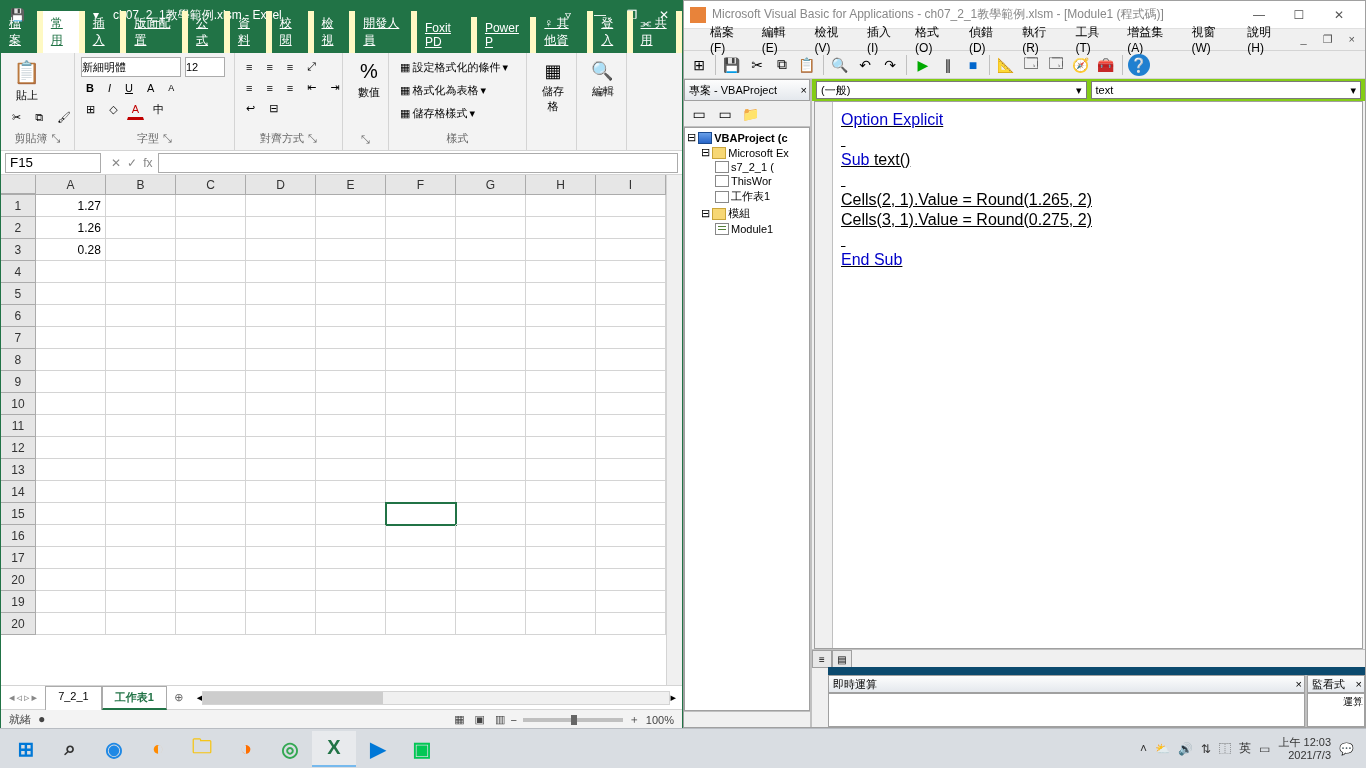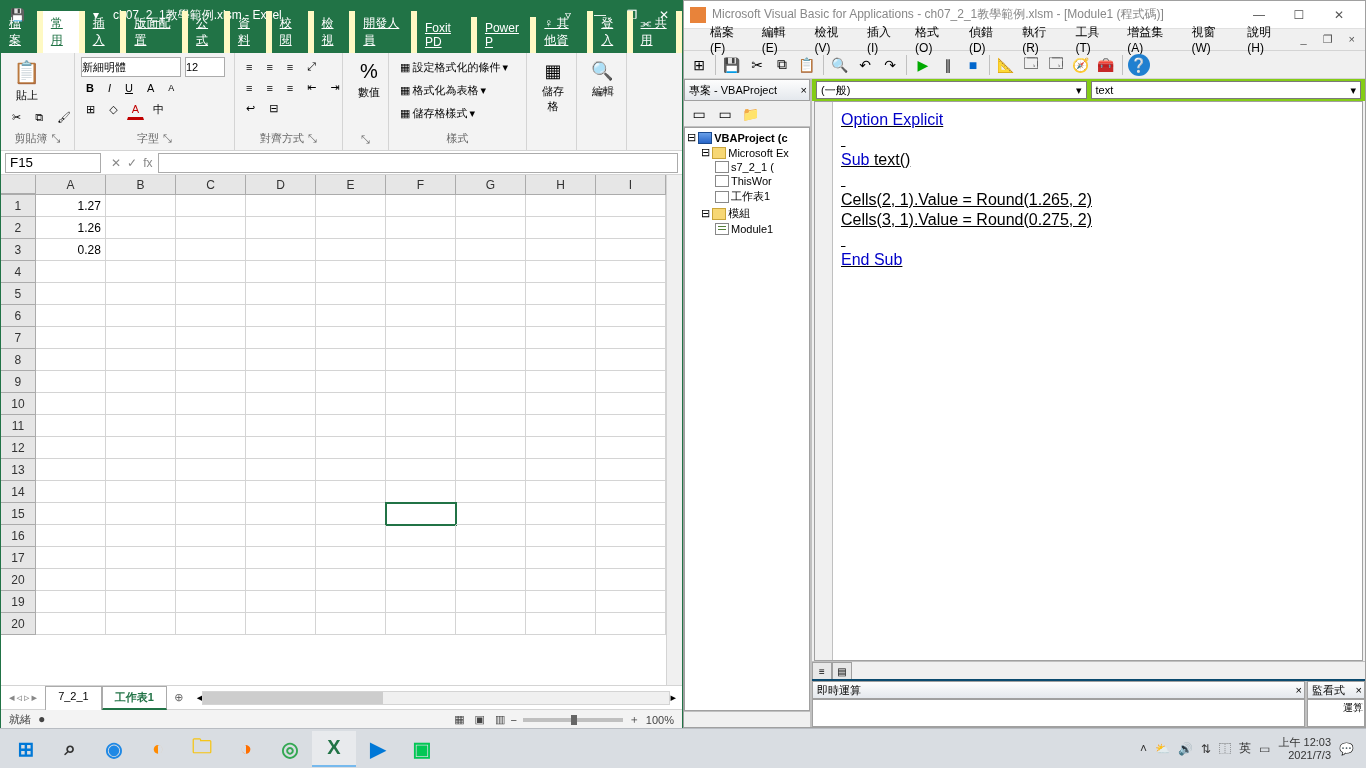--- a/index.html
+++ b/index.html
@@ -98,21 +98,21 @@
 .code-dd { flex: 1; height: 18px; font-size: 11px; border: 1px solid #7a7a7a; background: #fff; padding: 0 4px; display:flex; align-items:center; justify-content:space-between;}
 .code-area { flex: 1; background: #fff; border: 1px solid #a0a0a0; margin: 0 2px; position: relative; overflow:hidden;}
 .code-margin { position:absolute; left:0; top:0; bottom:0; width:18px; background:#f0f0f0; border-right:1px solid #c0c0c0;}
 .code-text { font-family: "Courier New", monospace; font-size: 16px; padding: 8px 4px 4px 26px; white-space: pre; line-height: 20px; text-decoration: underline; }
 .kw { color: #0000c8; }
 .code-bottom { height:18px; display:flex; background:#f0f0f0; border-top:1px solid #c0c0c0;}
 .code-view-btns { display:flex;}
 .code-view-btn { width:20px; height:18px; border:1px solid #a0a0a0; background:#e8e8e8; font-size:10px; display:flex; align-items:center; justify-content:center;}
 .code-hscroll { flex:1; background:#f0f0f0;}
 
-.imm-win { height: 48px; border-top: 2px solid #0c4a6e; display:flex;}
+.imm-win { height: 60px; border-top: 8px solid #0c4a6e; display:flex;margin-left:16px;}
 .imm-left { flex:1; display:flex; flex-direction:column;}
 .watch-right { width:60px; border-left:2px solid #c0c0c0; display:flex; flex-direction:column;text-align:right;}
 .panel-title { height: 18px; background: linear-gradient(#fdfdfd,#e4e8ed); border: 1px solid #a0a0a0; font-size: 11px; padding: 0 4px; display:flex; align-items:center; position:relative;}
 .panel-title .close-x { position:absolute; right:2px; cursor:pointer;}
 .panel-body { flex:1; background:#fff; border:1px solid #a0a0a0;}
 
 
 .taskbar { position: absolute; left: 0; bottom: 0; width: 1366px; height: 40px; background: #d9dde2; display: flex; align-items: center; padding: 0 4px; font-size: 12px; border-top:1px solid #b8bcc2;}
 .tb-item { width: 44px; height: 36px; display: inline-flex; align-items: center; justify-content: center; cursor: pointer; }
 .tb-item.active { border-bottom: 2px solid #76b9ed; background: rgba(255,255,255,0.4); }

